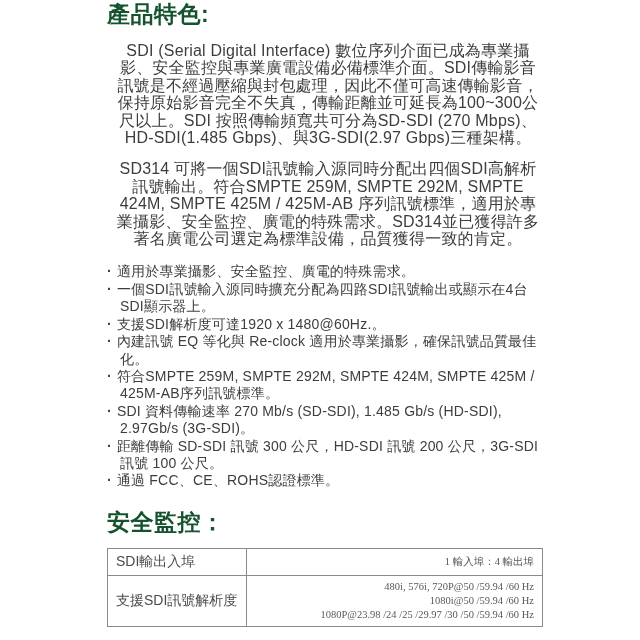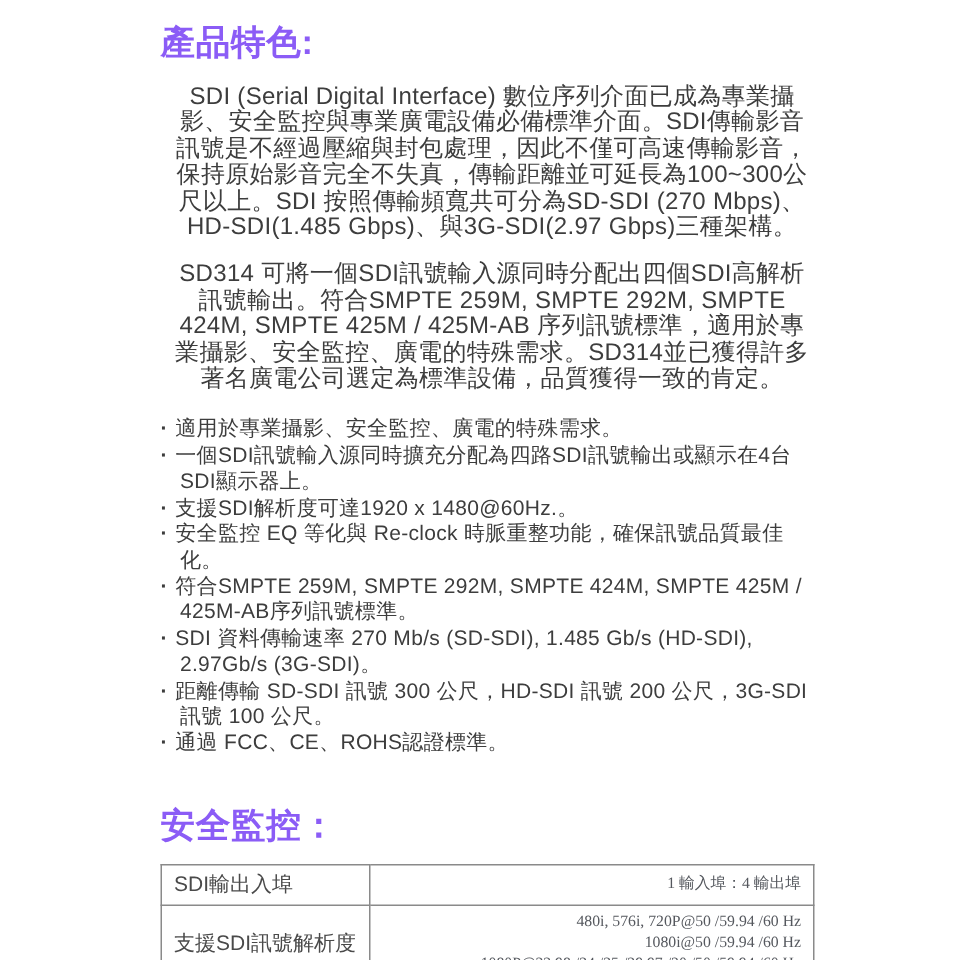--- a/index.html
+++ b/index.html
@@ -13,22 +13,21 @@
   .page {
     position: absolute;
     left: 107px;
     top: 0;
     width: 436px;
     font-family: "Liberation Sans", sans-serif;
     color: #3d3d3d;
   }
   .red-heading {
     margin: 0;
-    padding-top: 14px;
-    color: #8b5cf6;
+    color: #14532d;
     font-size: 23px;
     line-height: 28px;
     font-weight: bold;
     letter-spacing: 0.5px;
   }
   .para {
     margin: 14px 0 0 6px;
     font-size: 16px;
     line-height: 17.4px;
     letter-spacing: 0.2px;
@@ -88,21 +87,21 @@
 
   <p class="para">SDI (Serial Digital Interface) 數位序列介面已成為專業攝影、安全監控與專業廣電設備必備標準介面。SDI傳輸影音訊號是不經過壓縮與封包處理，因此不僅可高速傳輸影音，保持原始影音完全不失真，傳輸距離並可延長為100~300公尺以上。SDI 按照傳輸頻寬共可分為SD-SDI (270 Mbps)、HD-SDI(1.485 Gbps)、與3G-SDI(2.97 Gbps)三種架構。</p>
 
   <p class="para">SD314 可將一個SDI訊號輸入源同時分配出四個SDI高解析訊號輸出。符合SMPTE 259M, SMPTE 292M, SMPTE 424M, SMPTE 425M / 425M-AB 序列訊號標準，適用於專業攝影、安全監控、廣電的特殊需求。SD314並已獲得許多著名廣電公司選定為標準設備，品質獲得一致的肯定。</p>
 
   <ul class="bullets">
 
   <li>適用於專業攝影、安全監控、廣電的特殊需求。</li>
       <li>一個SDI訊號輸入源同時擴充分配為四路SDI訊號輸出或顯示在4台SDI顯示器上。</li>
       <li>支援SDI解析度可達1920 x 1480@60Hz.。</li>
-      <li>安全監控 EQ 等化與 Re-clock 時脈重整功能，確保訊號品質最佳化。</li>
+      <li>內建訊號 EQ 等化與 Re-clock 適用於專業攝影，確保訊號品質最佳化。</li>
       <li>符合SMPTE 259M, SMPTE 292M, SMPTE 424M, SMPTE 425M / 425M-AB序列訊號標準。</li>
       <li>SDI 資料傳輸速率 270 Mb/s (SD-SDI), 1.485 Gb/s (HD-SDI), 2.97Gb/s (3G-SDI)。</li>
       <li>距離傳輸 SD-SDI 訊號 300 公尺，HD-SDI 訊號 200 公尺，3G-SDI訊號 100 公尺。</li>
       <li>通過 FCC、CE、ROHS認證標準。</li>
     </ul>
 
   <h1 class="red-heading specs-heading">安全監控：</h1>
 
   <table class="specs">
     <tbody>

